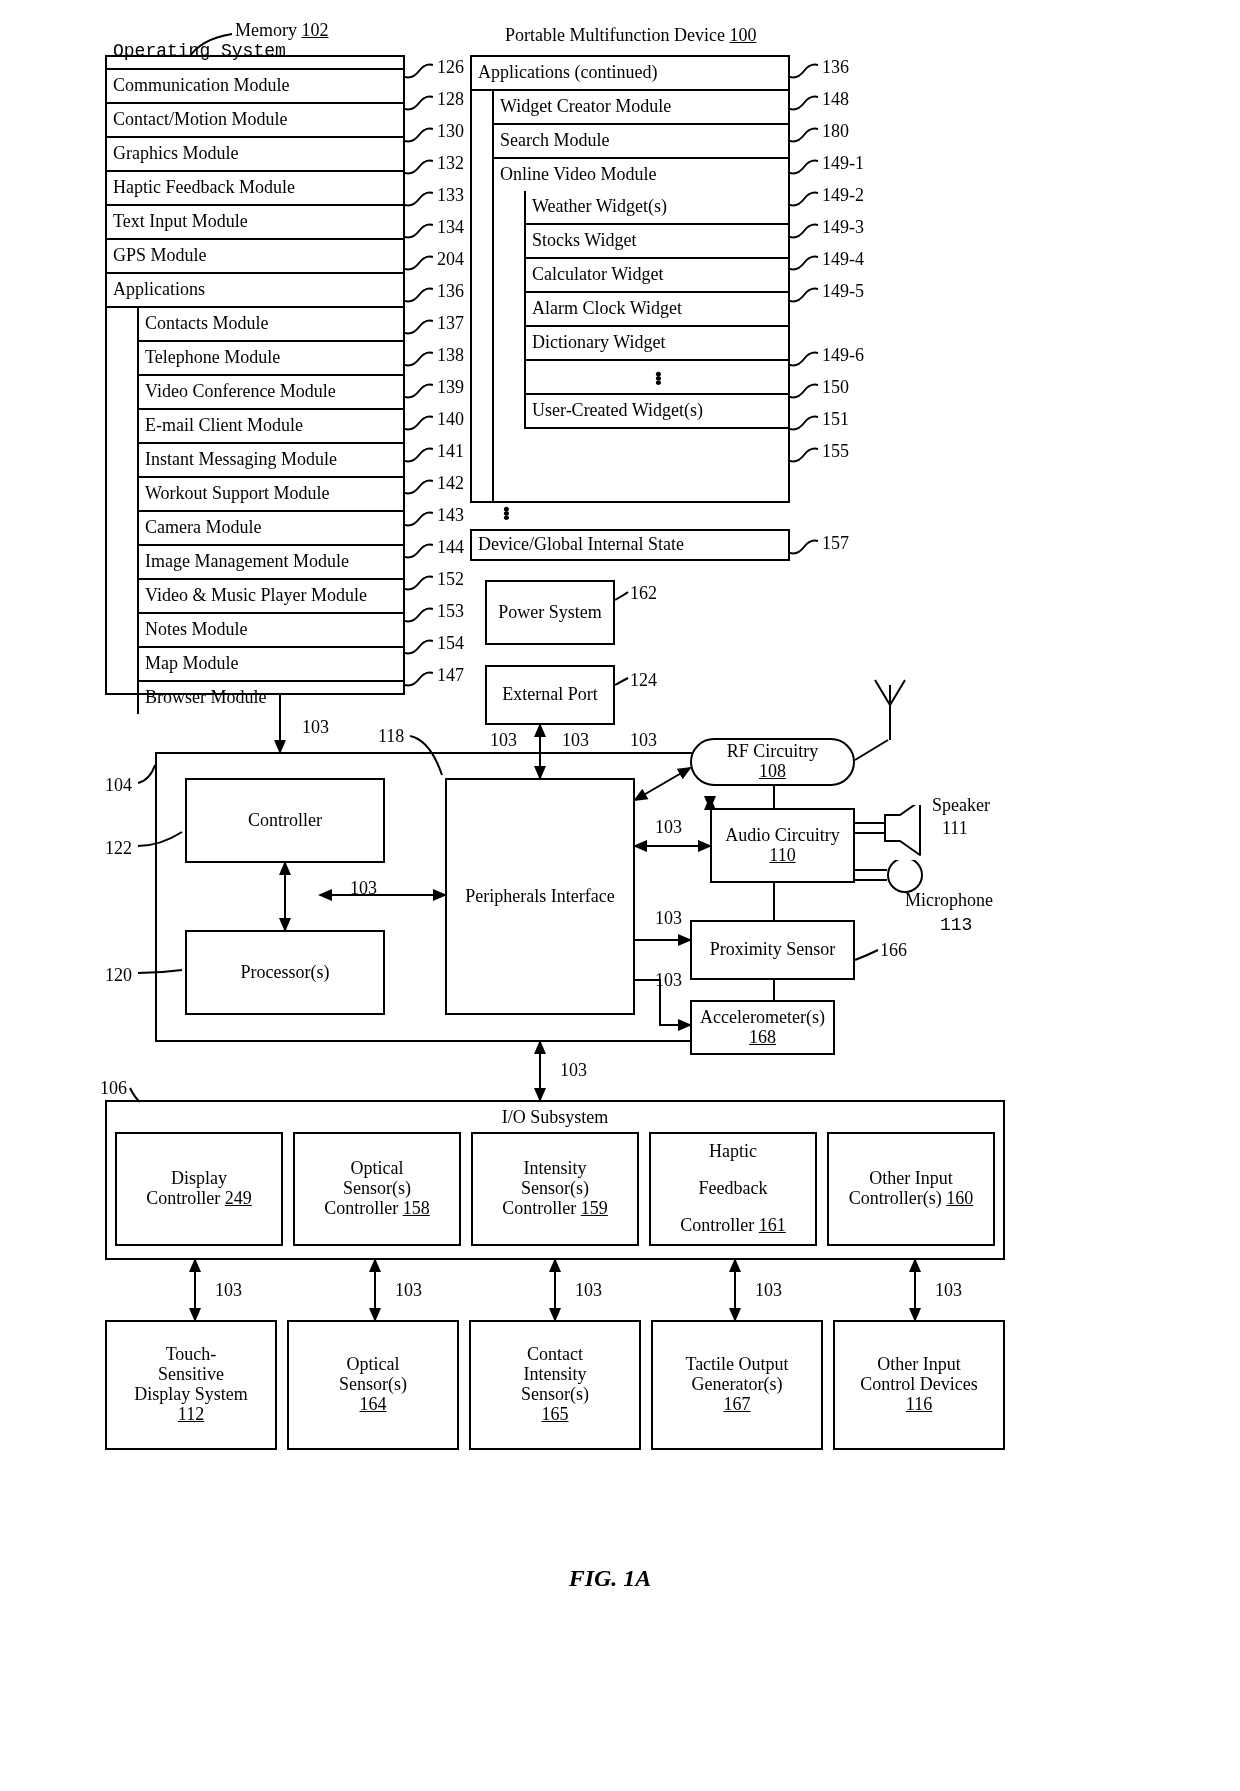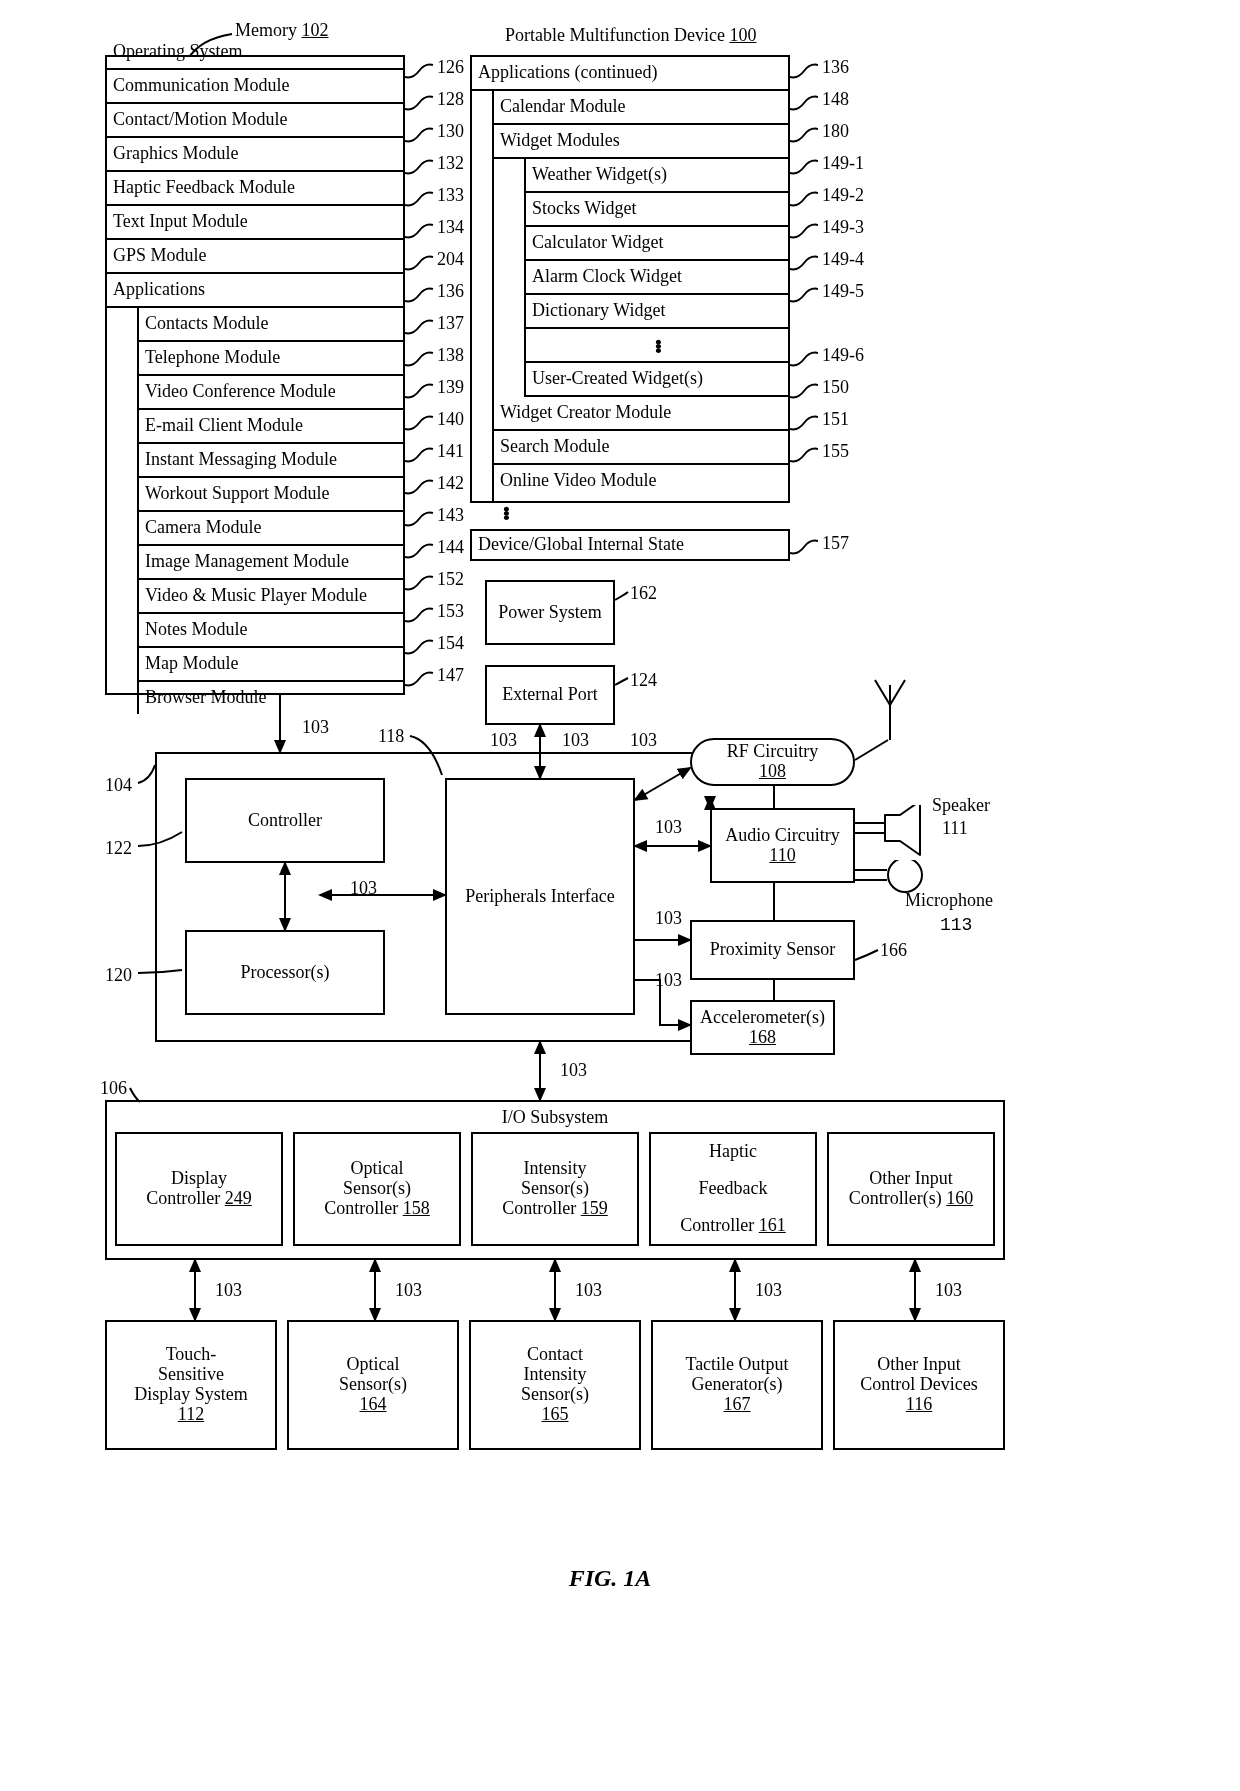--- a/index.html
+++ b/index.html
@@ -46,21 +46,21 @@
   </div>
 
   <svg class="wires" width="220" height="60" style="left:160px; top:4px;">
     <path d="M62 10 Q30 15 18 35" stroke="#000" stroke-width="2" fill="none"></path>
   </svg>
 
   <div class="box" style="left:95px; top:35px; width:300px; height:640px; align-items:stretch; padding:0;">
 
     <div id="left-rows" style="display:flex; flex-direction:column;">
 
-    <div class="row-text" style="height: 32px; border-bottom: 2px solid rgb(0, 0, 0); display: flex; align-items: center;">Operating System</div>
+    <div class="row-text" style="height: 32px; border-bottom: 2px solid rgb(0, 0, 0); display: flex; align-items: center; font-family: Liberation Mono, monospace;">Operating System</div>
         <div class="row-text" style="height: 32px; border-bottom: 2px solid rgb(0, 0, 0); display: flex; align-items: center;">Communication Module</div>
         <div class="row-text" style="height: 32px; border-bottom: 2px solid rgb(0, 0, 0); display: flex; align-items: center;">Contact/Motion Module</div>
         <div class="row-text" style="height: 32px; border-bottom: 2px solid rgb(0, 0, 0); display: flex; align-items: center;">Graphics Module</div>
         <div class="row-text" style="height: 32px; border-bottom: 2px solid rgb(0, 0, 0); display: flex; align-items: center;">Haptic Feedback Module</div>
         <div class="row-text" style="height: 32px; border-bottom: 2px solid rgb(0, 0, 0); display: flex; align-items: center;">Text Input Module</div>
         <div class="row-text" style="height: 32px; border-bottom: 2px solid rgb(0, 0, 0); display: flex; align-items: center;">GPS Module</div>
         <div class="row-text" style="height: 32px; border-bottom: 2px solid rgb(0, 0, 0); display: flex; align-items: center;">Applications</div>
       </div>
 
     <div style="flex:1; display:flex; flex-direction:row;">
@@ -80,41 +80,37 @@
           <div class="row-text" style="height: 32px; display: flex; align-items: center;">Browser Module</div>
         </div>
     </div>
   </div>
 
   <div class="box" style="left:460px; top:35px; width:320px; height:448px; align-items:stretch; flex-direction:column; padding:0;">
     <div class="row-text" style="height:32px; border-bottom:2px solid #000; display:flex; align-items:center;">Applications (continued)</div>
     <div style="flex:1; display:flex;">
       <div style="width:20px;"></div>
       <div style="flex:1; display:flex; flex-direction:column; border-left:2px solid #000;">
-        <div id="right-sub">
-            <div class="row-text" style="height: 32px; border-bottom: 2px solid rgb(0, 0, 0); display: flex; align-items: center;">Calendar Module</div>
-            <div class="row-text" style="height: 32px; border-bottom: 2px solid rgb(0, 0, 0); display: flex; align-items: center;">Widget Modules</div>
+        <div id="right-after">
+            <div class="row-text" style="height: 32px; display: flex; align-items: center; border-bottom: 2px solid rgb(0, 0, 0);">Widget Creator Module</div>
+            <div class="row-text" style="height: 32px; display: flex; align-items: center; border-bottom: 2px solid rgb(0, 0, 0);">Search Module</div>
+            <div class="row-text" style="height: 32px; display: flex; align-items: center;">Online Video Module</div>
           </div>
         <div style="flex:0; display:flex;">
           <div style="width:30px;"></div>
           <div id="widgets" style="flex:1; display:flex; flex-direction:column; border-left:2px solid #000;">
               <div class="row-text" style="height: 32px; border-bottom: 2px solid rgb(0, 0, 0); display: flex; align-items: center;">Weather Widget(s)</div>
               <div class="row-text" style="height: 32px; border-bottom: 2px solid rgb(0, 0, 0); display: flex; align-items: center;">Stocks Widget</div>
               <div class="row-text" style="height: 32px; border-bottom: 2px solid rgb(0, 0, 0); display: flex; align-items: center;">Calculator Widget</div>
               <div class="row-text" style="height: 32px; border-bottom: 2px solid rgb(0, 0, 0); display: flex; align-items: center;">Alarm Clock Widget</div>
               <div class="row-text" style="height: 32px; border-bottom: 2px solid rgb(0, 0, 0); display: flex; align-items: center;">Dictionary Widget</div>
               <div style="height: 32px; border-bottom: 2px solid rgb(0, 0, 0); display: flex; align-items: center; justify-content: center; font-weight: bold; letter-spacing: -2px; writing-mode: vertical-rl;">•••</div>
               <div class="row-text" style="height: 32px; border-bottom: 2px solid rgb(0, 0, 0); display: flex; align-items: center;">User-Created Widget(s)</div>
             </div>
         </div>
-        <div id="right-after">
-            <div class="row-text" style="height: 32px; display: flex; align-items: center; border-bottom: 2px solid rgb(0, 0, 0);">Widget Creator Module</div>
-            <div class="row-text" style="height: 32px; display: flex; align-items: center; border-bottom: 2px solid rgb(0, 0, 0);">Search Module</div>
-            <div class="row-text" style="height: 32px; display: flex; align-items: center;">Online Video Module</div>
-          </div>
       </div>
     </div>
   </div>
 
   <div class="label" style="left:485px; top:486px; font-weight:bold; letter-spacing:-2px; writing-mode:vertical-rl;">•••</div>
 
   <div class="box row-text" style="left:460px; top:509px; width:320px; height:32px;">Device/Global Internal State</div>
 
   <div class="box" style="left:145px; top:732px; width:620px; height:290px; padding:0;"></div>
   <div class="box" style="left:175px; top:758px; width:200px; height:85px;">Controller</div>

